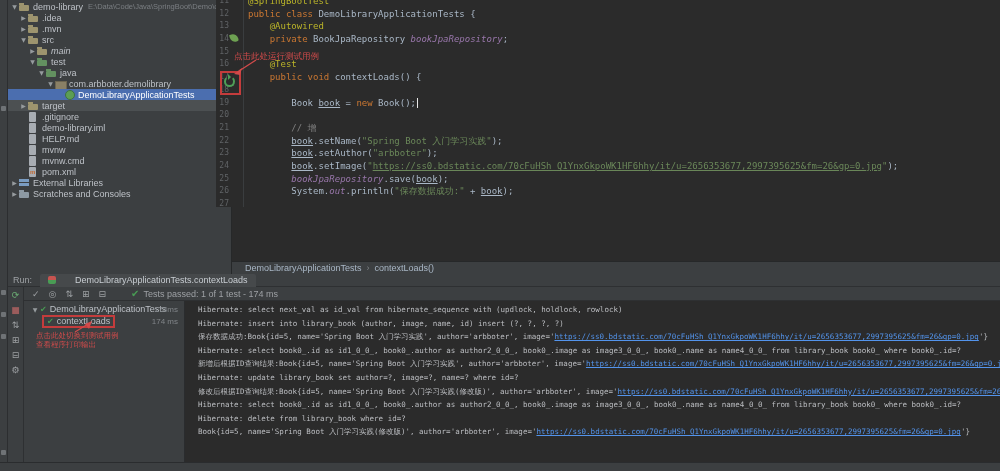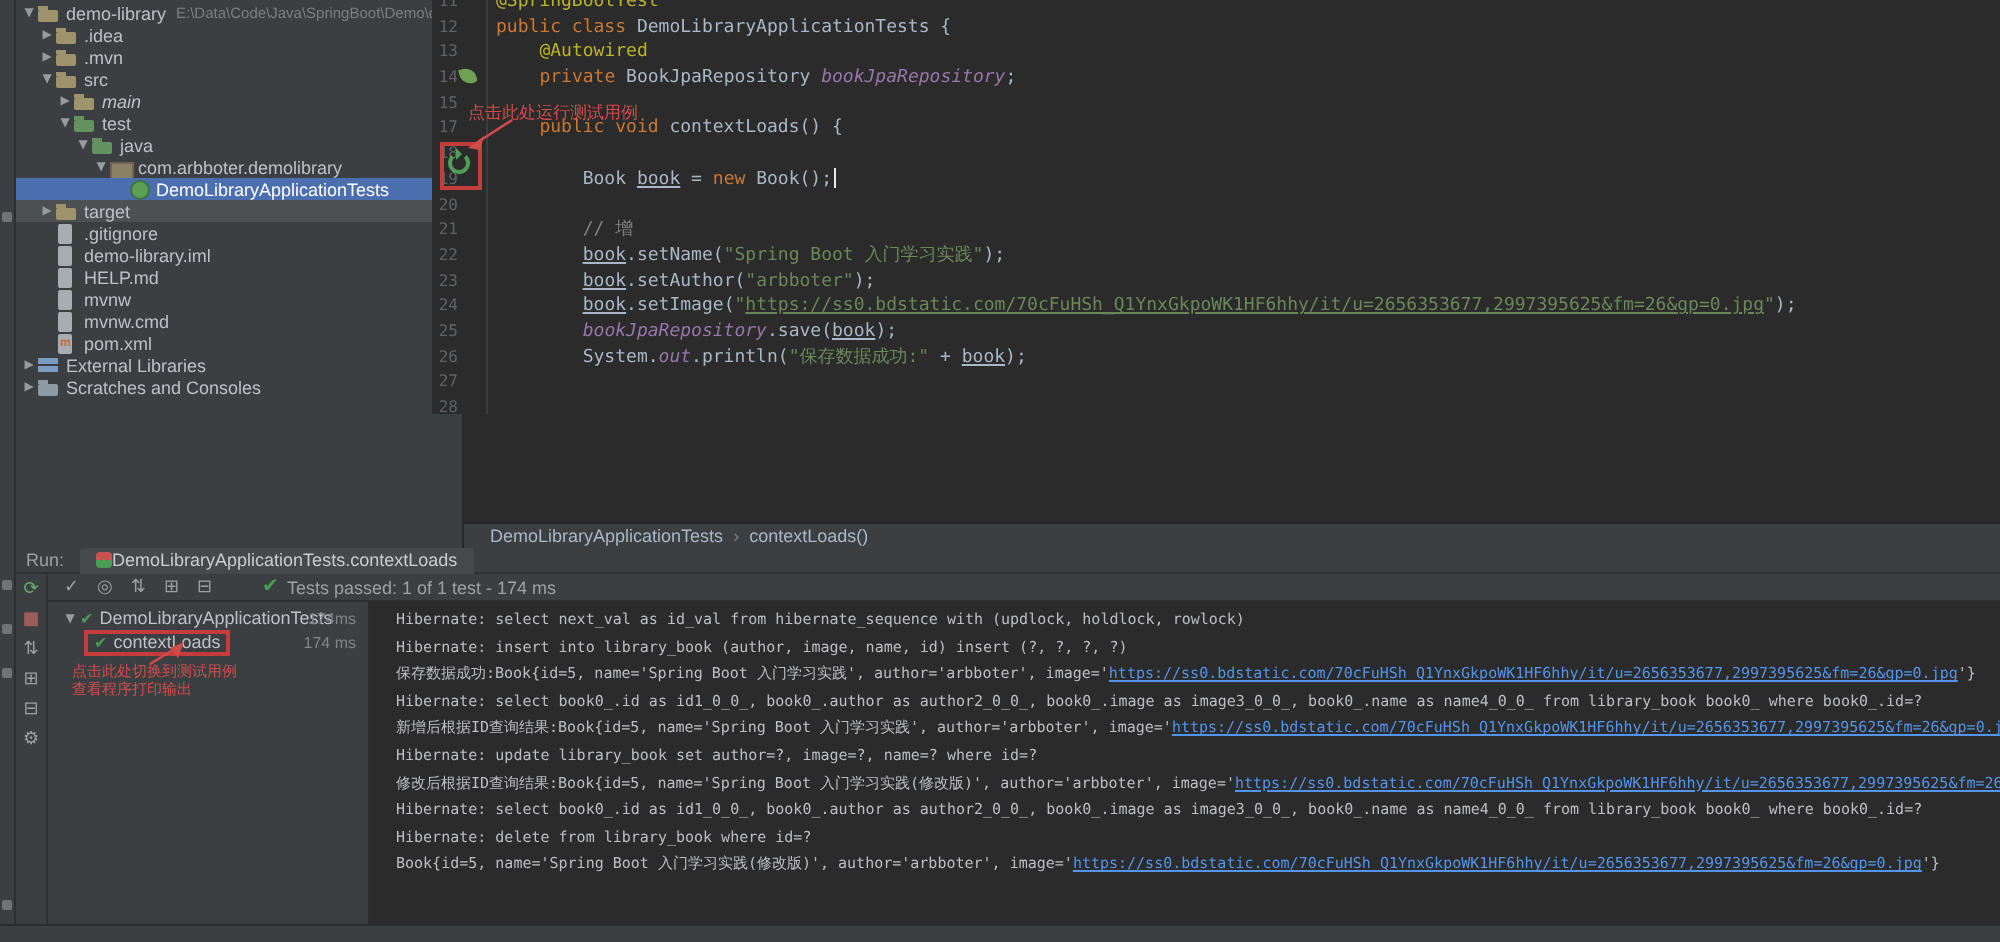--- a/index.html
+++ b/index.html
@@ -67,21 +67,21 @@
 
   
   #breadcrumb{position:absolute;left:232px;top:261px;width:768px;height:13px;background:#3c3f41;
               border-top:1px solid #262829;display:flex;align-items:center;padding-left:13px;color:#a9b7c6}
   #breadcrumb .sep{margin:0 5px;color:#7d8184}
 
   
   #run-panel{position:absolute;left:8px;top:274px;width:992px;height:188px;background:#3c3f41}
   .rp-header{position:absolute;left:0;top:0;width:992px;height:13px;background:#3c3f41;border-bottom:1px solid #2e3032;display:flex;align-items:center}
   .rp-run-label{margin-left:5px;color:#9da0a4}
-  .rp-tab{display:flex;align-items:center;gap:0;height:13px;margin-left:8px;padding:0 8px;background:#46494b;color:#c8cdd2;border-radius:2px 2px 0 0}
+  .rp-tab{display:flex;align-items:center;gap:19px;height:13px;margin-left:8px;padding:0 8px;background:#46494b;color:#c8cdd2;border-radius:2px 2px 0 0}
   .junit-ic{width:8px;height:8px;border-radius:2px;background:linear-gradient(180deg,#c75450 50%,#499c54 50%)}
   .rp-side{position:absolute;left:0;top:13px;width:16px;height:175px;background:#3c3f41;border-right:1px solid #2e3032;text-align:center}
   .rp-side span{display:block;height:13px;line-height:13px;font-size:9px;margin-top:2px;font-family:"DejaVu Sans",sans-serif}
   .rp-toolbar{position:absolute;left:16px;top:13px;width:976px;height:14px;background:#3c3f41;border-bottom:1px solid #2e3032;display:flex;align-items:center;padding-left:8px}
   .rp-toolbar .tb-ic{margin-right:9px;color:#9da0a3;font-size:9px;font-family:"DejaVu Sans",sans-serif}
   .rp-toolbar .check{color:#499c54;font-size:10px;margin:0 4px 0 16px;font-family:"DejaVu Sans",sans-serif}
   .rp-toolbar .status{color:#9da0a4}
   .rp-tree{position:absolute;left:16px;top:27px;width:160px;height:161px;background:#3c3f41;padding-top:2px;overflow:hidden}
   .rt-row{position:relative;display:flex;align-items:center;height:12px;color:#bdc1c7;padding-left:6px;white-space:nowrap}
   .rt-child{padding-left:20px}
@@ -209,20 +209,21 @@
   </div>
 
   <div id="editor">
     <div id="gutter-bg"></div>
     <div id="editor-lines">
         <div class="code-row" style="margin-top: -5px;"><span class="ln">11</span><span class="code"><span class="ann">@SpringBootTest</span></span></div>
         <div class="code-row"><span class="ln">12</span><span class="code"><span class="kw">public class </span><span class="pln">DemoLibraryApplicationTests {</span></span></div>
         <div class="code-row"><span class="ln">13</span><span class="code"><span class="pln">    </span><span class="ann">@Autowired</span></span></div>
         <div class="code-row"><span class="ln">14</span><span class="code"><span class="pln">    </span><span class="kw">private </span><span class="pln">BookJpaRepository </span><span class="fld">bookJpaRepository</span><span class="pln">;</span></span><span class="spring-ic"></span></div>
         <div class="code-row"><span class="ln">15</span><span class="code"></span></div>
+        <div class="code-row"><span class="ln">16</span><span class="code"><span class="pln">    </span><span class="ann">@Test</span></span></div>
         <div class="code-row"><span class="ln">17</span><span class="code"><span class="pln">    </span><span class="kw">public void </span><span class="pln">contextLoads() {</span></span></div>
         <div class="code-row"><span class="ln">18</span><span class="code"></span></div>
         <div class="code-row"><span class="ln">19</span><span class="code"><span class="pln">        Book </span><span class="var">book</span><span class="pln"> = </span><span class="kw">new </span><span class="pln">Book();</span><span class="cursor"></span></span></div>
         <div class="code-row"><span class="ln">20</span><span class="code"></span></div>
         <div class="code-row"><span class="ln">21</span><span class="code"><span class="pln">        </span><span class="com">// 增</span></span></div>
         <div class="code-row"><span class="ln">22</span><span class="code"><span class="pln">        </span><span class="var">book</span><span class="pln">.setName(</span><span class="str">"Spring Boot 入门学习实践"</span><span class="pln">);</span></span></div>
         <div class="code-row"><span class="ln">23</span><span class="code"><span class="pln">        </span><span class="var">book</span><span class="pln">.setAuthor(</span><span class="str">"arbboter"</span><span class="pln">);</span></span></div>
         <div class="code-row"><span class="ln">24</span><span class="code"><span class="pln">        </span><span class="var">book</span><span class="pln">.setImage(</span><span class="str">"</span><span class="lnk">https://ss0.bdstatic.com/70cFuHSh_Q1YnxGkpoWK1HF6hhy/it/u=2656353677,2997395625&amp;fm=26&amp;gp=0.jpg</span><span class="str">"</span><span class="pln">);</span></span></div>
         <div class="code-row"><span class="ln">25</span><span class="code"><span class="pln">        </span><span class="fld">bookJpaRepository</span><span class="pln">.save(</span><span class="var">book</span><span class="pln">);</span></span></div>
         <div class="code-row"><span class="ln">26</span><span class="code"><span class="pln">        System.</span><span class="fld">out</span><span class="pln">.println(</span><span class="str">"保存数据成功:"</span><span class="pln"> + </span><span class="var">book</span><span class="pln">);</span></span></div>

